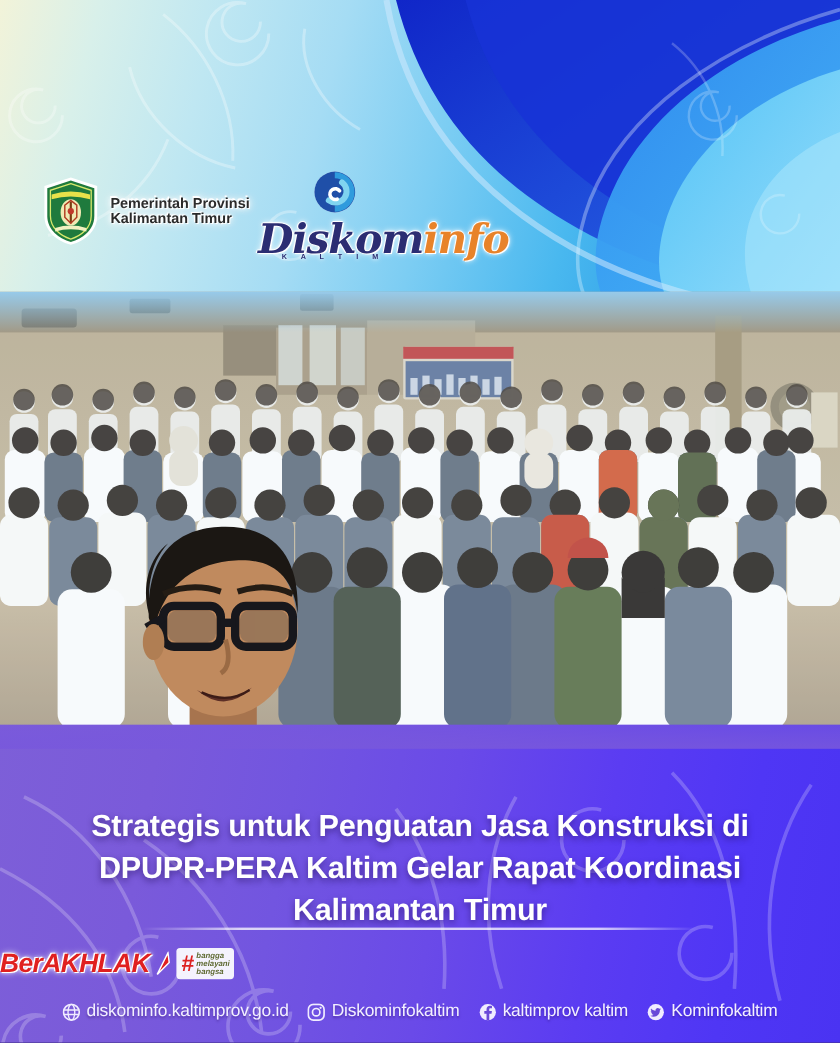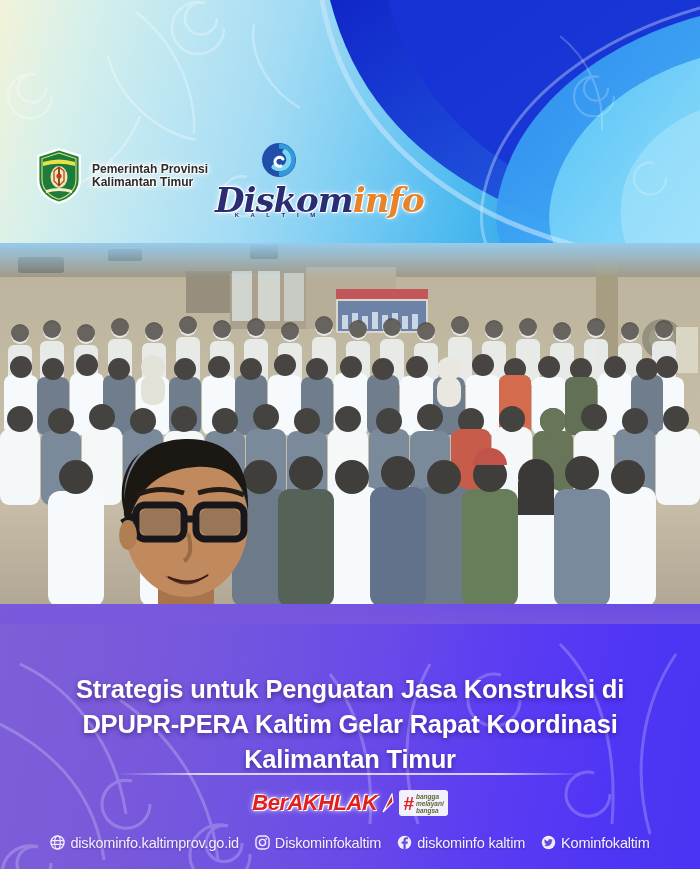--- a/index.html
+++ b/index.html
@@ -46,34 +46,34 @@
   .band-batik{position:absolute;left:0;top:0;width:700px;height:265px;opacity:.22;}
 
   .title{position:absolute;left:40px;top:672px;width:620px;text-align:center;
     color:#fff;font-size:25.5px;line-height:35px;font-weight:bold;letter-spacing:-0.2px;
     text-shadow:0 2px 5px rgba(30,10,80,.5);}
   .divider{position:absolute;left:118px;top:773px;width:464px;height:1.5px;
     background:linear-gradient(to right,rgba(255,255,255,0),rgba(255,255,255,.75) 18%,rgba(255,255,255,.75) 82%,rgba(255,255,255,0));}
 
   
   .berakhlak{position:absolute;left:0;top:786px;width:700px;height:34px;
-    display:flex;justify-content:center;align-items:center;gap:5px;}
+    display:flex;align-items:center;gap:5px;}
   .ber-word{font-size:22px;font-weight:bold;font-style:italic;color:#e02020;
     letter-spacing:-0.5px;text-shadow:0 0 3px #fff,0 0 6px #fff,1px 1px 0 #fff,-1px -1px 0 #fff;}
   .ber-tick{width:12px;height:20px;position:relative;}
   .ber-tag{position:relative;height:26px;display:flex;align-items:center;gap:2px;
     padding:1px 4px;border-radius:3px;background:rgba(255,255,255,.92);}
   .ber-hash{font-size:19px;font-weight:bold;font-style:italic;color:#d22;line-height:19px;}
   .ber-tag-lines{font-size:6.5px;line-height:7px;font-weight:bold;color:#5f6a33;font-style:italic;}
   .ber-tag-lines span{display:block;}
 
   
   .social{position:absolute;left:0;top:828px;width:700px;height:30px;
     display:flex;justify-content:center;align-items:center;gap:16px;}
-  .soc{display:flex;gap:5px;}
+  .soc{display:flex;align-items:center;gap:5px;}
   .soc-label{font-size:14.5px;color:#f3f0ff;letter-spacing:-0.2px;white-space:nowrap;
     text-shadow:0 1px 2px rgba(40,10,90,.4);}
   .soc-ico{width:15px;height:15px;flex:0 0 15px;}
 </style>
 </head>
 <body>
 
 <div class="poster">
 
   <div class="header">
@@ -542,21 +542,21 @@
         <circle cx="11.9" cy="4.1" r="1" fill="#f0ecff"></circle>
       </svg>
       <span class="soc-label">Diskominfokaltim</span>
     </div>
 
     <div class="soc">
       <svg class="soc-ico" viewBox="0 0 16 16">
         <circle cx="8" cy="8" r="7.2" fill="#f0ecff"></circle>
         <path d="M9.3,15.2 V9.3 h2 l0.35,-2.3 H9.3 V5.6 c0,-0.66 0.2,-1.1 1.14,-1.1 h1.26 V2.45 C11.48,2.4 10.76,2.33 9.9,2.33 c-1.8,0 -3.03,1.1 -3.03,3.1 V7 H4.9 v2.3 h1.97 v5.9 z" fill="#6a4ad8"></path>
       </svg>
-      <span class="soc-label">diskominfo kaltim</span>
+      <span class="soc-label">kaltimprov kaltim</span>
     </div>
 
     <div class="soc">
       <svg class="soc-ico" viewBox="0 0 16 16">
         <circle cx="8" cy="8" r="7.2" fill="#f0ecff"></circle>
         <path d="M12.6,5.2 c-0.35,0.16 -0.72,0.26 -1.1,0.3 c0.4,-0.24 0.7,-0.62 0.85,-1.07 c-0.37,0.22 -0.79,0.38 -1.23,0.47 c-0.35,-0.38 -0.86,-0.62 -1.42,-0.62 c-1.07,0 -1.94,0.88 -1.94,1.96 c0,0.15 0.02,0.3 0.05,0.44 c-1.62,-0.08 -3.05,-0.86 -4.01,-2.05 c-0.17,0.29 -0.26,0.62 -0.26,0.98 c0,0.68 0.34,1.28 0.86,1.63 c-0.32,-0.01 -0.62,-0.1 -0.88,-0.24 v0.02 c0,0.95 0.67,1.74 1.56,1.92 c-0.16,0.05 -0.34,0.07 -0.52,0.07 c-0.13,0 -0.25,-0.01 -0.37,-0.04 c0.25,0.78 0.97,1.35 1.82,1.37 c-0.67,0.53 -1.51,0.84 -2.42,0.84 c-0.16,0 -0.31,-0.01 -0.46,-0.03 c0.86,0.56 1.88,0.88 2.97,0.88 c3.57,0 5.52,-2.98 5.52,-5.56 l-0.01,-0.25 c0.38,-0.28 0.71,-0.62 0.97,-1.02 z" fill="#6a4ad8"></path>
       </svg>
       <span class="soc-label">Kominfokaltim</span>
     </div>
   </div>

